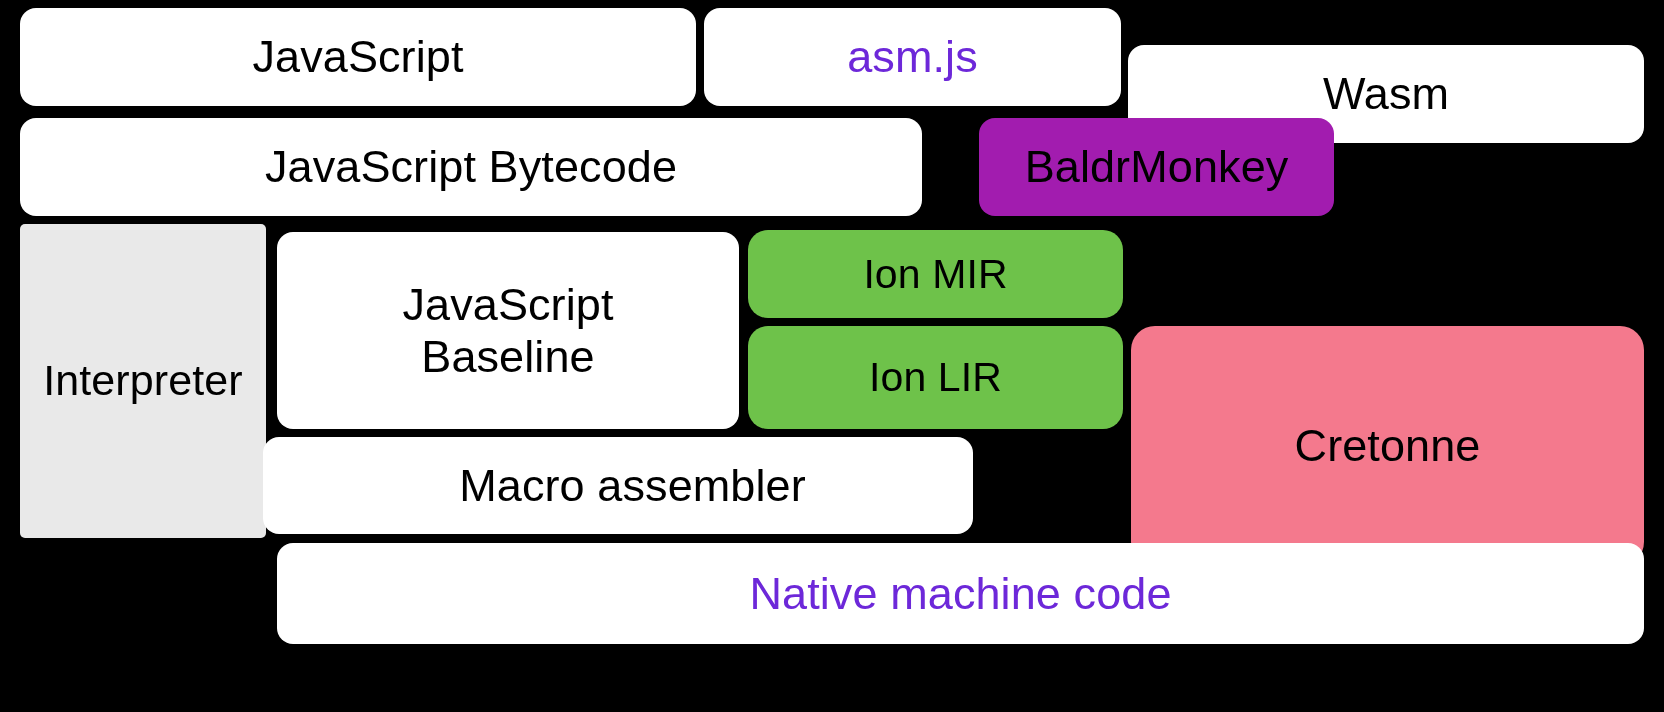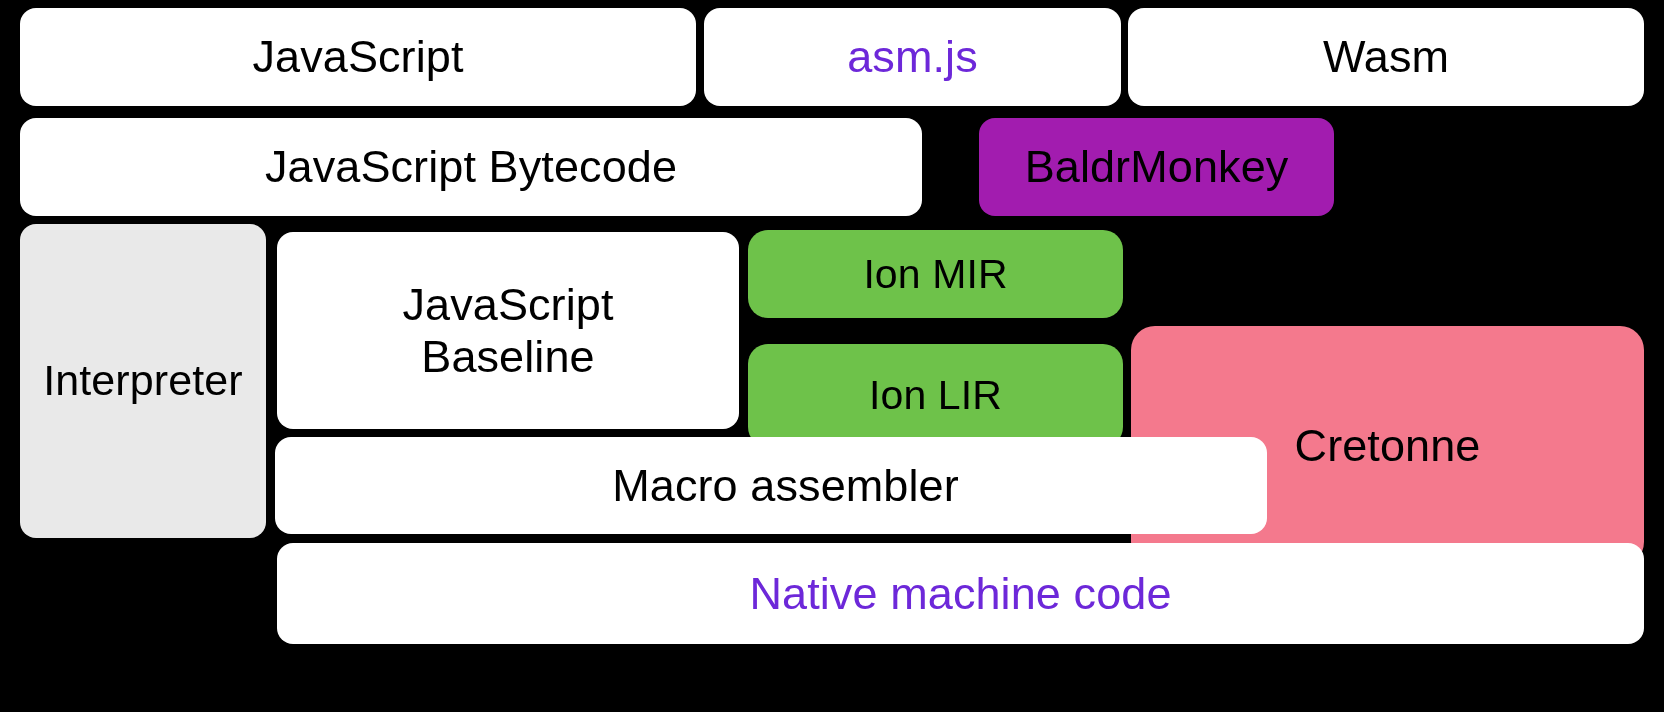--- a/index.html
+++ b/index.html
@@ -38,61 +38,61 @@
     white-space: pre-line;
   }
   
   .n-javascript        { left: 20px;   top: 8px;   width: 676px; height: 98px;  font-size: 45px; }
   .n-asmjs             { left: 704px;  top: 8px;   width: 417px; height: 98px;  font-size: 45px; }
   .n-wasm              { left: 1128px; top: 8px;   width: 516px; height: 98px;  font-size: 45px; }
 
   .n-js-bytecode       { left: 20px;   top: 118px; width: 902px; height: 98px;  font-size: 45px; }
   .n-baldrmonkey       { left: 979px;  top: 118px; width: 355px; height: 98px;  font-size: 45px; }
 
-  .n-interpreter       { left: 20px;   top: 224px; width: 246px; height: 314px; font-size: 43px; border-radius: 16px; }
+  .n-interpreter       { left: 20px;   top: 224px; width: 246px; height: 314px; font-size: 43px; border-radius: 5px; }
   .n-js-baseline       { left: 277px;  top: 232px; width: 462px; height: 197px; font-size: 45px; }
   .n-ion-mir           { left: 748px;  top: 230px; width: 375px; height: 88px;  font-size: 41px; border-radius: 20px; }
   .n-ion-lir           { left: 748px;  top: 326px; width: 375px; height: 103px; font-size: 41px; border-radius: 20px; }
-  .n-macro-assembler   { left: 275px;  top: 437px; width: 992px; height: 97px;  font-size: 45px; padding-left: 29px; }
+  .n-macro-assembler   { left: 263px;  top: 437px; width: 710px; height: 97px;  font-size: 45px; padding-left: 29px; }
   .n-cretonne          { left: 1131px; top: 326px; width: 513px; height: 240px; font-size: 45px; border-radius: 24px; }
   .n-native-code       { left: 277px;  top: 543px; width: 1367px; height: 101px; font-size: 45px; }
 </style>
 </head>
 <body>
 
 <div id="stage" style="background: rgb(0, 0, 0);">
 
   <div class="node n-javascript" style="background: rgb(255, 255, 255); color: rgb(0, 0, 0);">
     <span class="label">JavaScript</span>
   </div>
   <div class="node n-asmjs" style="background: rgb(255, 255, 255); color: #6d28d9; justify-content: center;">
     <span class="label">asm.js</span>
   </div>
-  <div class="node n-wasm" style="background: rgb(255, 255, 255); color: rgb(0, 0, 0);">
+  <div class="node n-wasm" style="background: rgb(255, 255, 255); color: rgb(0, 0, 0); margin-top: 37px;">
     <span class="label">Wasm</span>
   </div>
 
   <div class="node n-js-bytecode" style="background: rgb(255, 255, 255); color: rgb(0, 0, 0);">
     <span class="label">JavaScript Bytecode</span>
   </div>
   <div class="node n-baldrmonkey" style="background: #a21caf; color: rgb(0, 0, 0);">
     <span class="label">BaldrMonkey</span>
   </div>
 
   <div class="node n-interpreter" style="background: rgb(233, 233, 233); color: rgb(0, 0, 0);">
     <span class="label">Interpreter</span>
   </div>
   <div class="node n-js-baseline" style="background: rgb(255, 255, 255); color: rgb(0, 0, 0);">
     <span class="label">JavaScript
 Baseline</span>
   </div>
   <div class="node n-ion-mir" style="background: rgb(110, 194, 74); color: rgb(0, 0, 0); align-items: center;">
     <span class="label">Ion MIR</span>
   </div>
-  <div class="node n-ion-lir" style="background: rgb(110, 194, 74); color: rgb(0, 0, 0); margin-top: 18px;">
+  <div class="node n-ion-lir" style="background: rgb(110, 194, 74); color: rgb(0, 0, 0);">
     <span class="label">Ion LIR</span>
   </div>
   <div class="node n-cretonne" style="background: rgb(244, 121, 141); color: rgb(0, 0, 0);">
     <span class="label">Cretonne</span>
   </div>
 
   <div class="node n-macro-assembler" style="background: rgb(255, 255, 255); color: rgb(0, 0, 0);">
     <span class="label">Macro assembler</span>
   </div>
 

